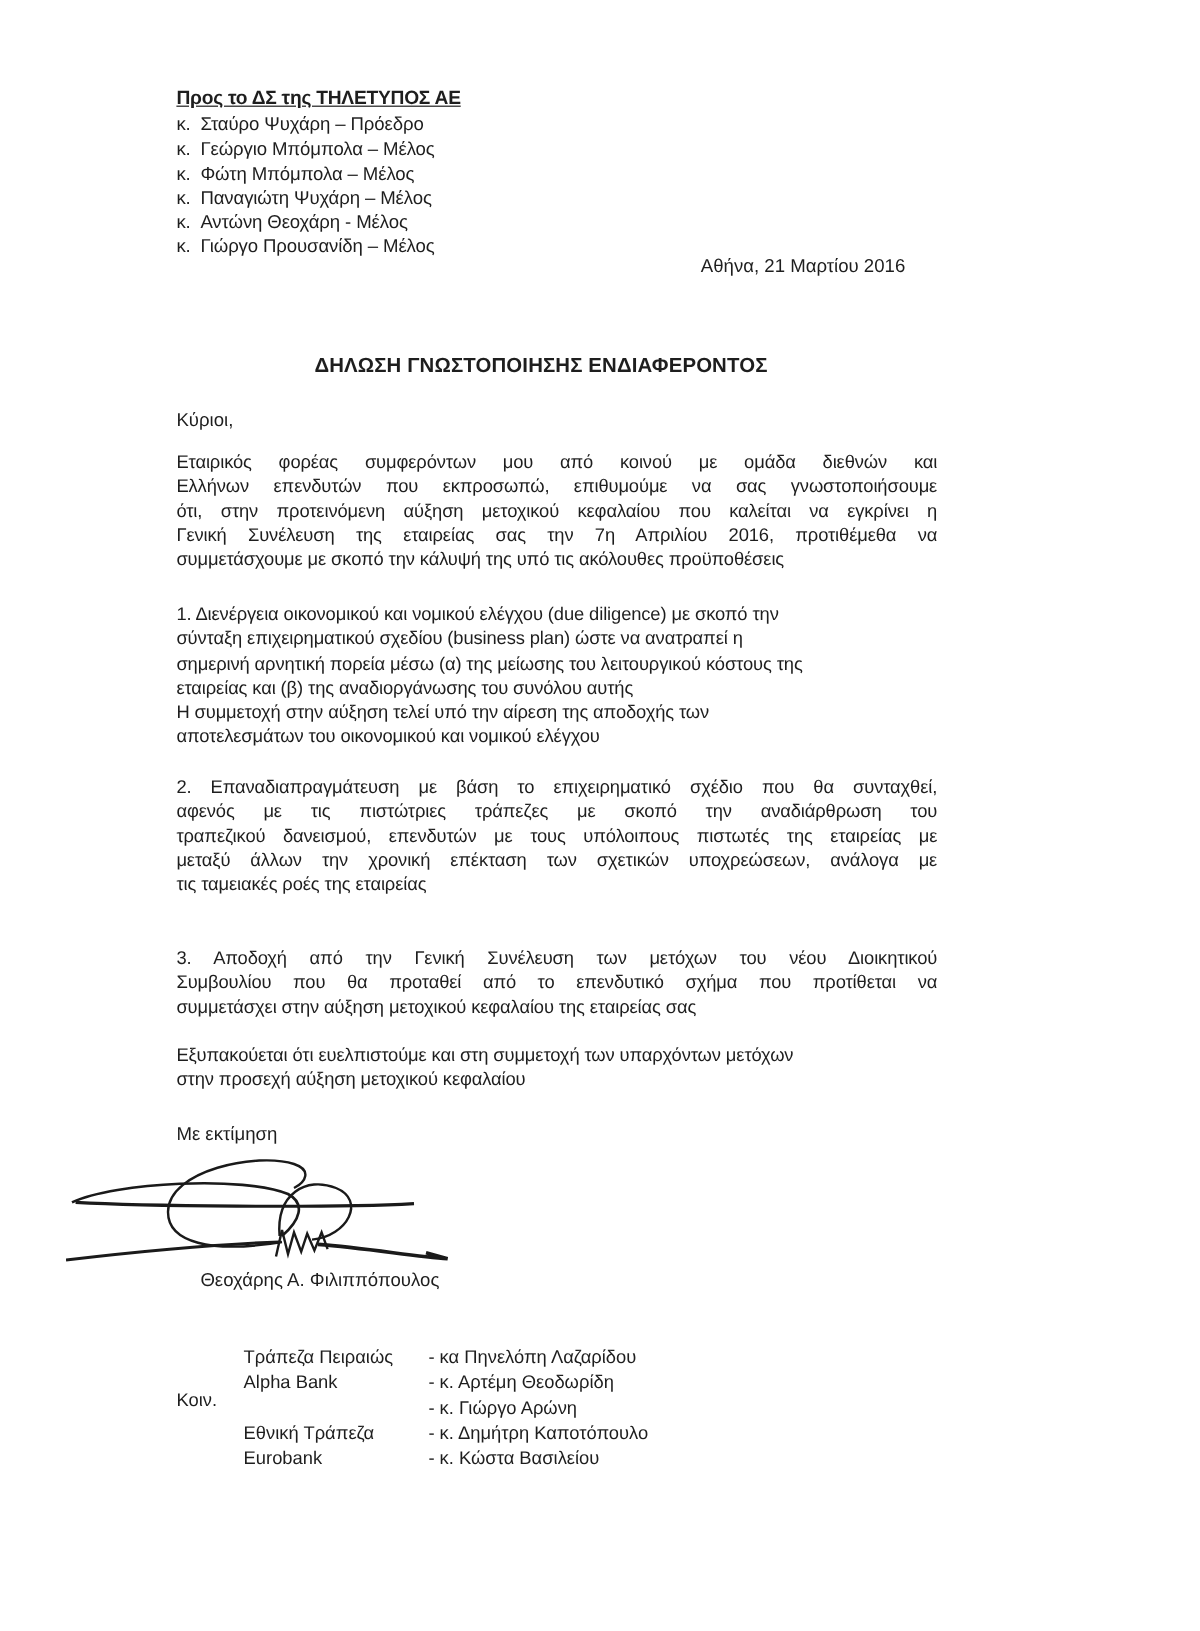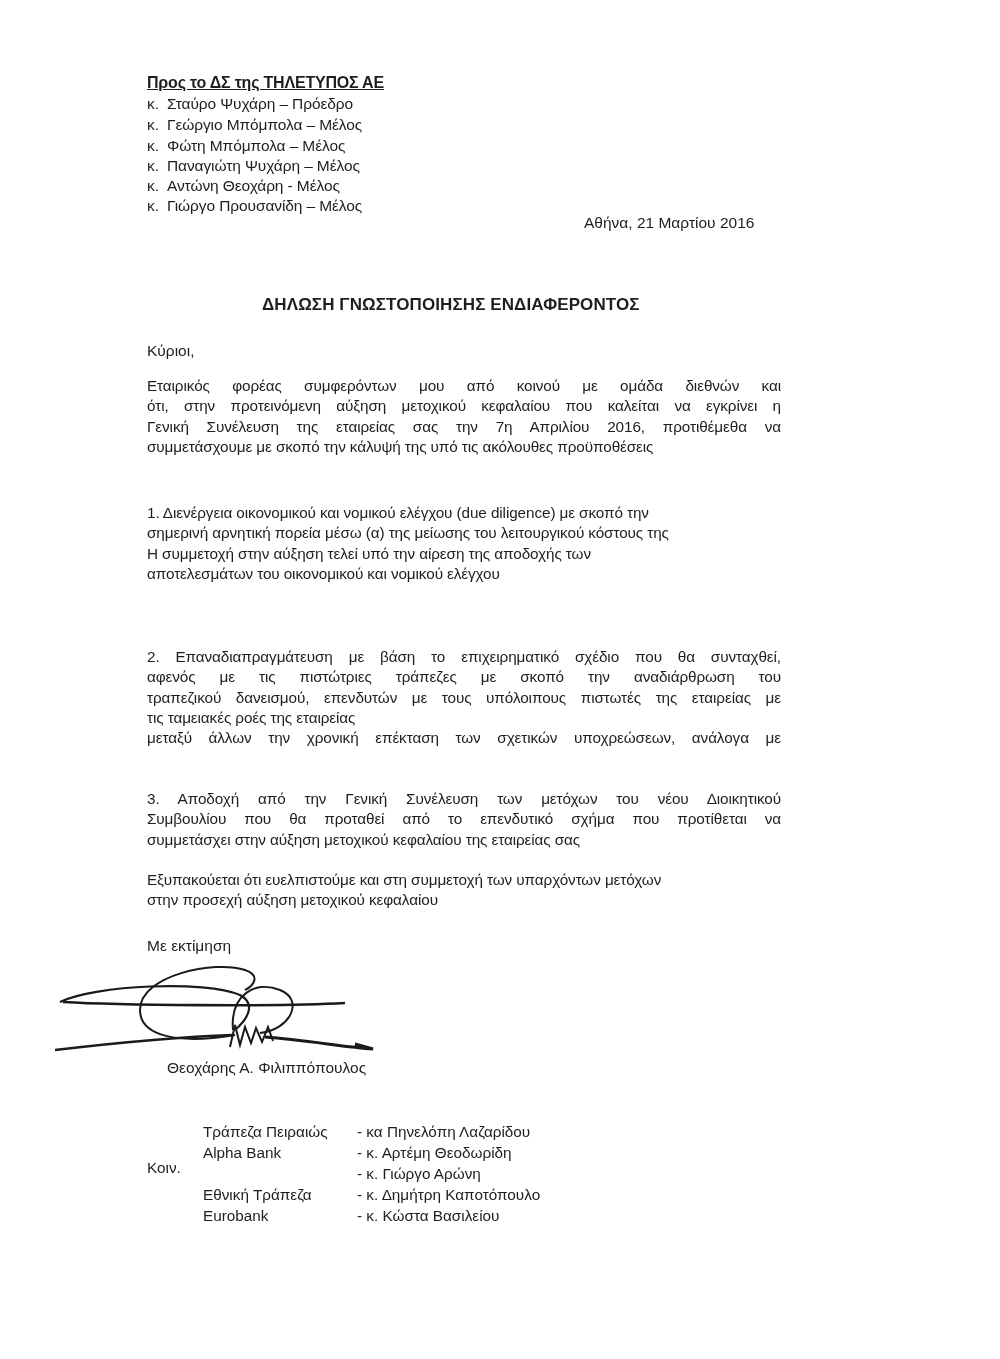--- a/index.html
+++ b/index.html
@@ -41,38 +41,41 @@
   <div class="abs addr-line" style="top:197px"><span class="k">κ.</span><span>Γιώργο Προυσανίδη – Μέλος</span></div>
 
   <div class="abs date">Αθήνα, 21 Μαρτίου 2016</div>
 
   <div class="abs subject">ΔΗΛΩΣΗ ΓΝΩΣΤΟΠΟΙΗΣΗΣ ΕΝΔΙΑΦΕΡΟΝΤΟΣ</div>
 
   <div class="abs salutation">Κύριοι,</div>
 
   <div class="para just" style="top:376px">
     <span class="ln">Εταιρικός φορέας συμφερόντων μου από κοινού με ομάδα διεθνών και</span>
+    <span class="ln">Ελλήνων επενδυτών που εκπροσωπώ, επιθυμούμε να σας γνωστοποιήσουμε</span>
     <span class="ln">ότι, στην προτεινόμενη αύξηση μετοχικού κεφαλαίου που καλείται να εγκρίνει η</span>
     <span class="ln">Γενική Συνέλευση της εταιρείας σας την 7η Απριλίου 2016, προτιθέμεθα να</span>
     <span class="ln last">συμμετάσχουμε με σκοπό την κάλυψή της υπό τις ακόλουθες προϋποθέσεις</span>
   </div>
 
   <div class="para" style="top:503px">
     <span class="ln">1. Διενέργεια οικονομικού και νομικού ελέγχου (due diligence) με σκοπό την</span>
+    <span class="ln">σύνταξη επιχειρηματικού σχεδίου (business plan) ώστε να ανατραπεί η</span>
     <span class="ln">σημερινή αρνητική πορεία μέσω (α) της μείωσης του λειτουργικού κόστους της</span>
+    <span class="ln">εταιρείας και (β) της αναδιοργάνωσης του συνόλου αυτής</span>
     <span class="ln">Η συμμετοχή στην αύξηση τελεί υπό την αίρεση της αποδοχής των</span>
     <span class="ln">αποτελεσμάτων του οικονομικού και νομικού ελέγχου</span>
   </div>
 
   <div class="para just" style="top:647px">
     <span class="ln">2. Επαναδιαπραγμάτευση με βάση το επιχειρηματικό σχέδιο που θα συνταχθεί,</span>
     <span class="ln">αφενός με τις πιστώτριες τράπεζες με σκοπό την αναδιάρθρωση του</span>
     <span class="ln">τραπεζικού δανεισμού, επενδυτών με τους υπόλοιπους πιστωτές της εταιρείας με</span>
+    <span class="ln">μεταξύ άλλων την χρονική επέκταση των σχετικών υποχρεώσεων, ανάλογα με</span>
     <span class="ln last">τις ταμειακές ροές της εταιρείας</span>
-    <span class="ln">μεταξύ άλλων την χρονική επέκταση των σχετικών υποχρεώσεων, ανάλογα με</span>
   </div>
 
   <div class="para just" style="top:789px">
     <span class="ln">3. Αποδοχή από την Γενική Συνέλευση των μετόχων του νέου Διοικητικού</span>
     <span class="ln">Συμβουλίου που θα προταθεί από το επενδυτικό σχήμα που προτίθεται να</span>
     <span class="ln last">συμμετάσχει στην αύξηση μετοχικού κεφαλαίου της εταιρείας σας</span>
   </div>
 
   <div class="para" style="top:870px">
     <span class="ln">Εξυπακούεται ότι ευελπιστούμε και στη συμμετοχή των υπαρχόντων μετόχων</span>

